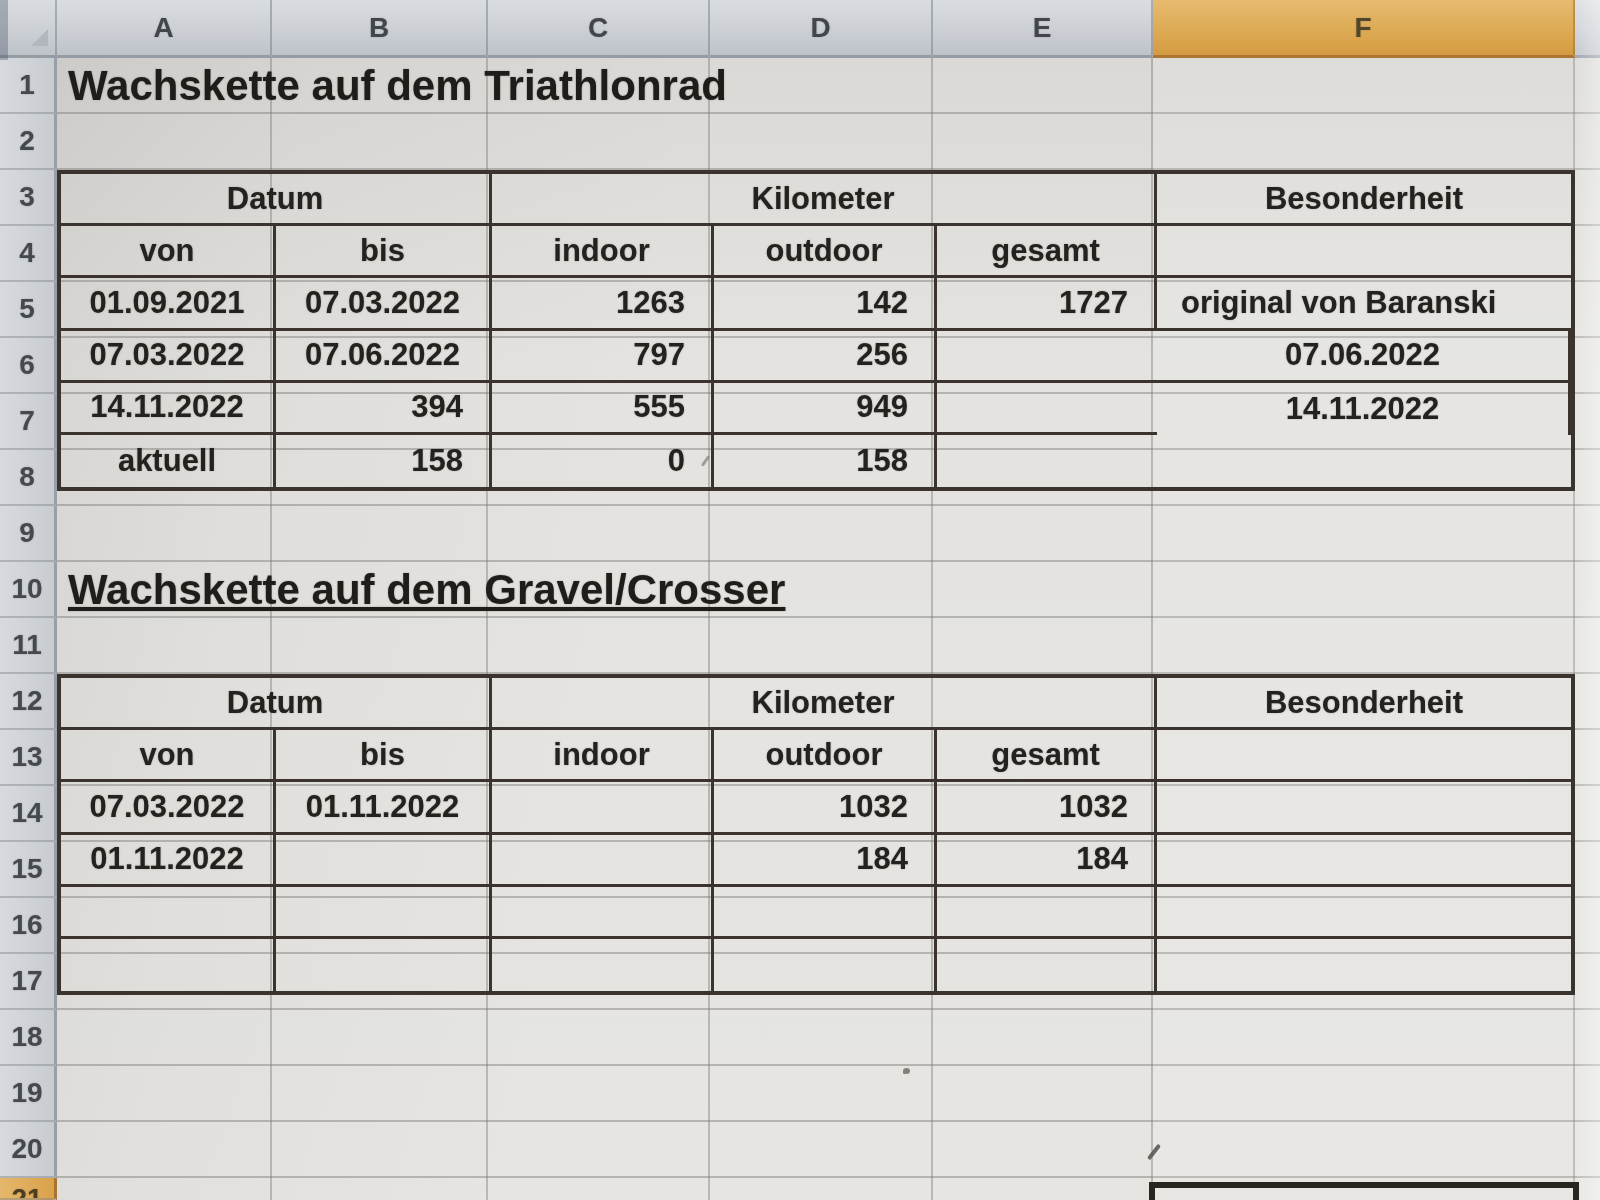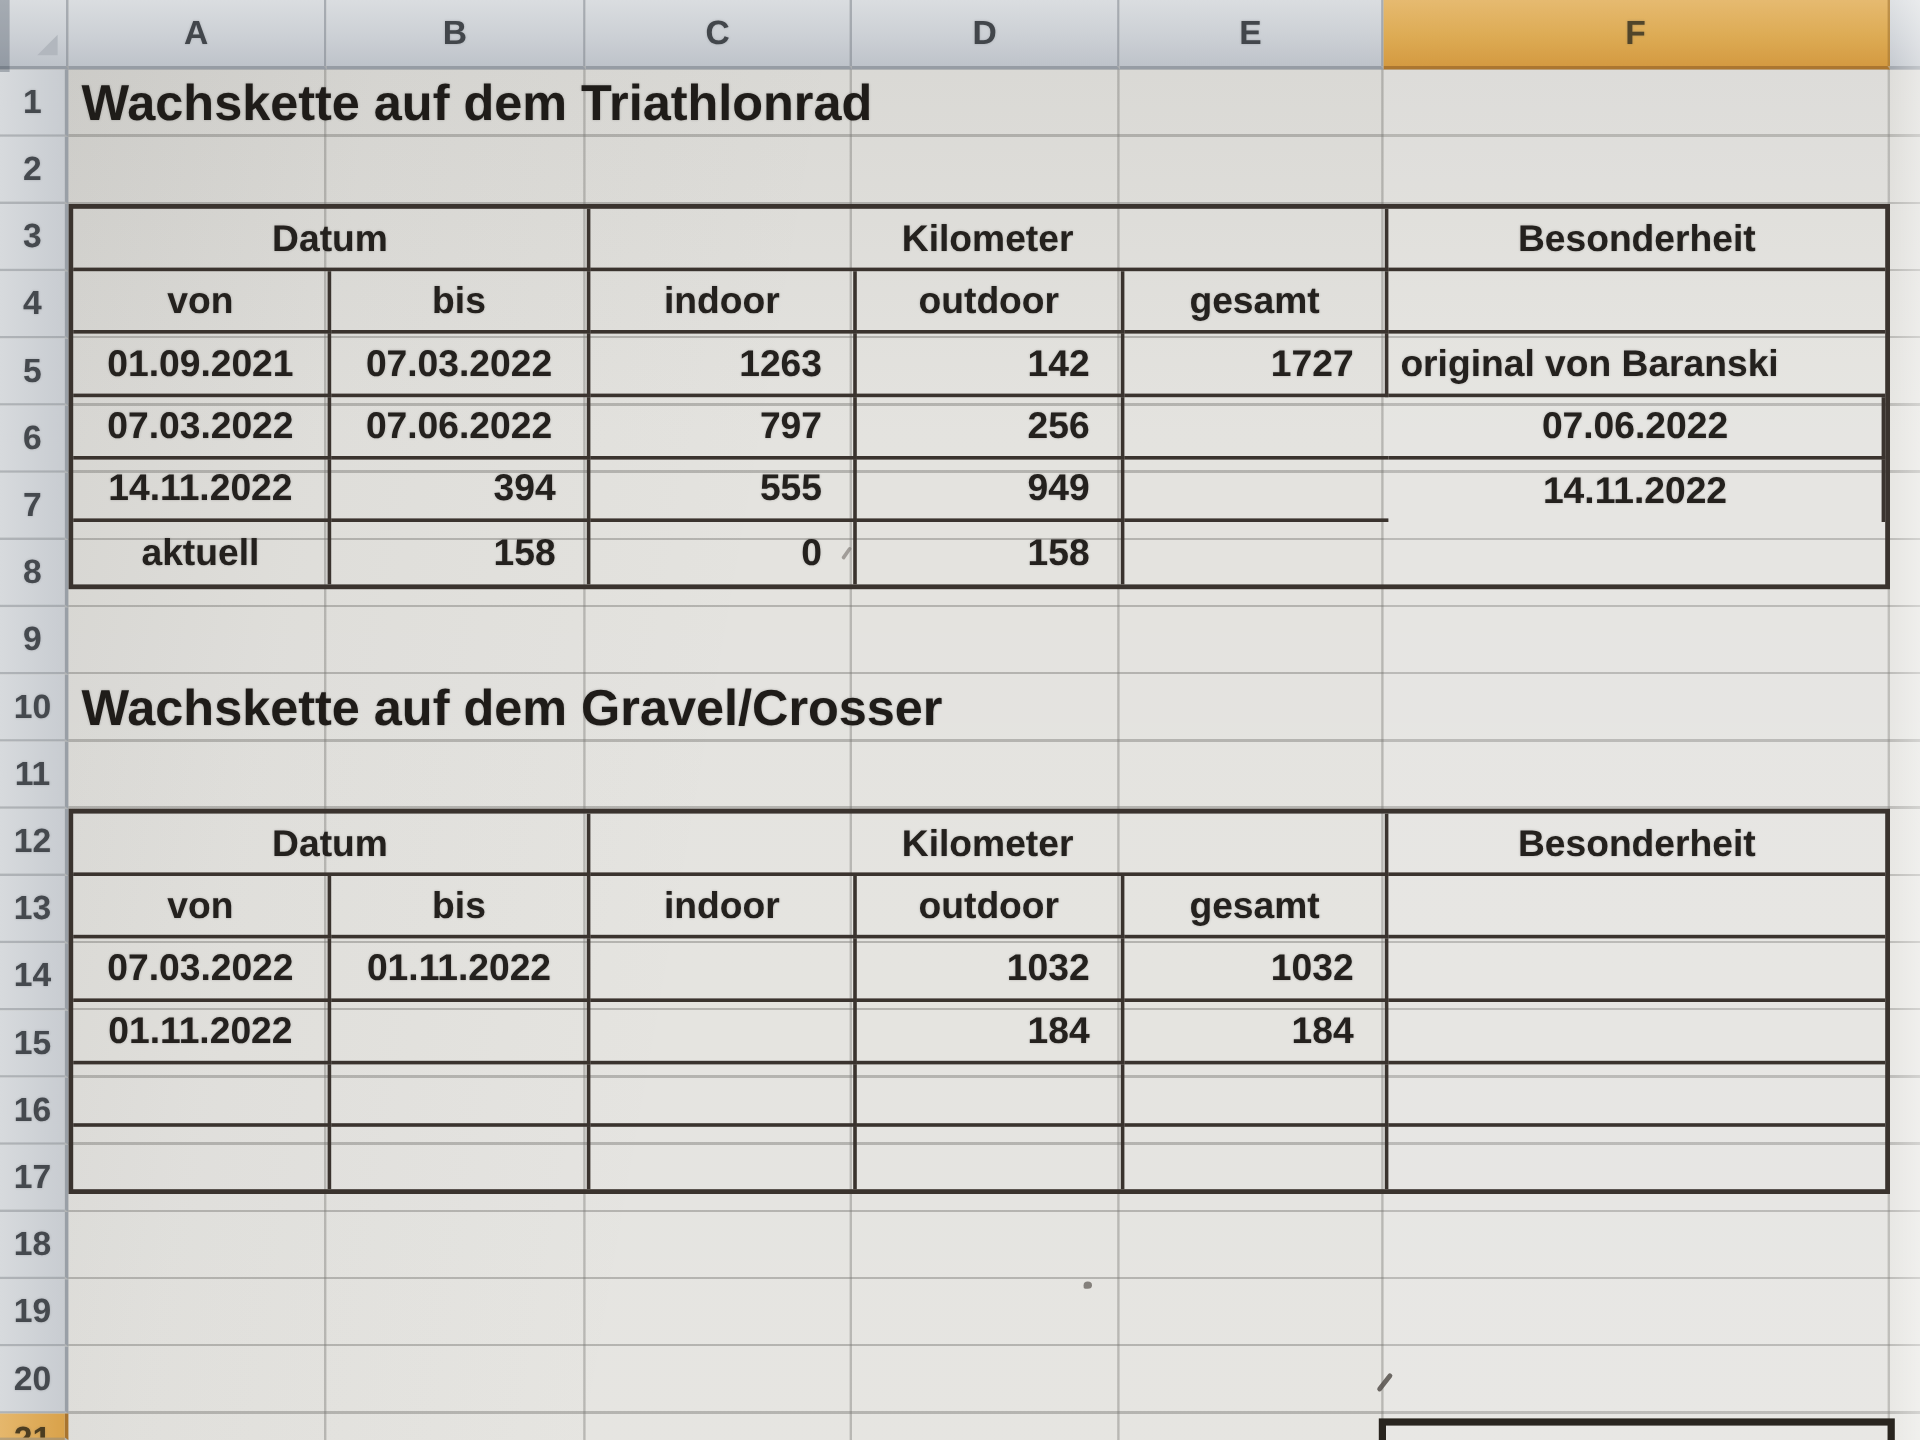--- a/index.html
+++ b/index.html
@@ -53,33 +53,33 @@
     background-repeat:repeat, no-repeat, no-repeat, no-repeat, no-repeat, no-repeat, no-repeat;}
 
   .band-f{position:absolute;left:1153px;top:58px;width:422px;height:1142px;background:rgba(255,255,255,0.10);z-index:2;}
   .band-right{position:absolute;left:1575px;top:0;width:25px;height:1200px;
       background:linear-gradient(to right,rgba(255,255,255,0.12),rgba(255,255,255,0.42));z-index:6;}
 
   
   .title{position:absolute;left:68px;height:56px;display:flex;align-items:center;z-index:4;
       font-size:42px;font-weight:700;color:#1f1c19;white-space:nowrap;
       text-shadow:0 0 2px rgba(30,27,24,0.28);}
-  .t1{top:58px;} .t2{top:562px;}
+  .t1{top:58px;} .t2{top:562px;text-decoration:underline;}
 
   
   .stable{position:absolute;left:57px;width:1518px;height:321px;z-index:3;
       display:grid;grid-template-columns:215px 216px 222px 223px 220px 1fr;grid-template-rows:repeat(6,1fr);
       box-sizing:border-box;border:4px solid #3a332e;}
   .tb1{top:170px;} .tb2{top:674px;}
   .cell{box-sizing:border-box;border-right:3px solid #3a332e;border-bottom:3px solid #3a332e;
       display:flex;align-items:center;justify-content:center;
       font-size:31px;font-weight:700;color:#24211e;text-shadow:0 0 2px rgba(36,33,30,0.28);overflow:hidden;}
   .cell.lc{border-right:none;} .cell.lr{border-bottom:none;}
   .cell.num{justify-content:flex-end;padding-right:26px;}
-  .cell.note{justify-content:flex-start;padding-left:10px;}
+  .cell.note{justify-content:flex-start;padding-left:24px;}
   .merge2{grid-column:span 2;} .merge3{grid-column:span 3;}
 
   
   .sel-box{position:absolute;left:1149px;top:1182px;width:430px;height:60px;
       box-sizing:border-box;border:6px solid #29251f;z-index:7;}
 
   
   .cursor{position:absolute;left:1152px;top:1143px;width:4px;height:18px;background:#55504b;
       transform:rotate(38deg);border-radius:2px;opacity:.85;z-index:8;}
   .speck1{position:absolute;left:903px;top:1068px;width:7px;height:6px;background:#6b6762;

